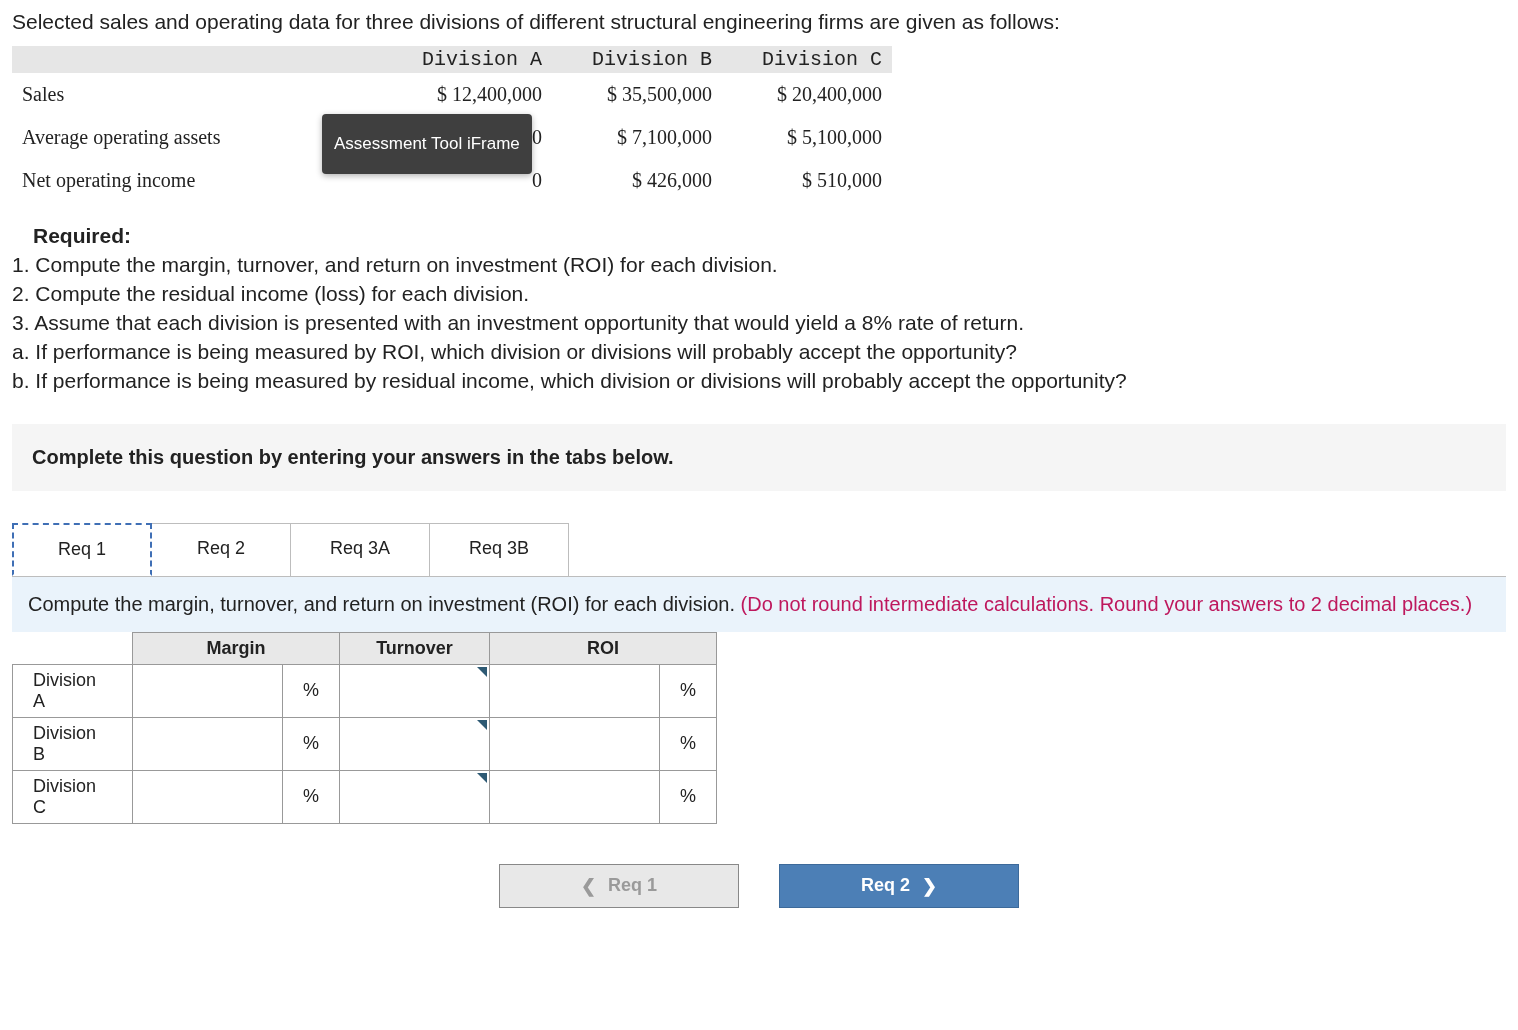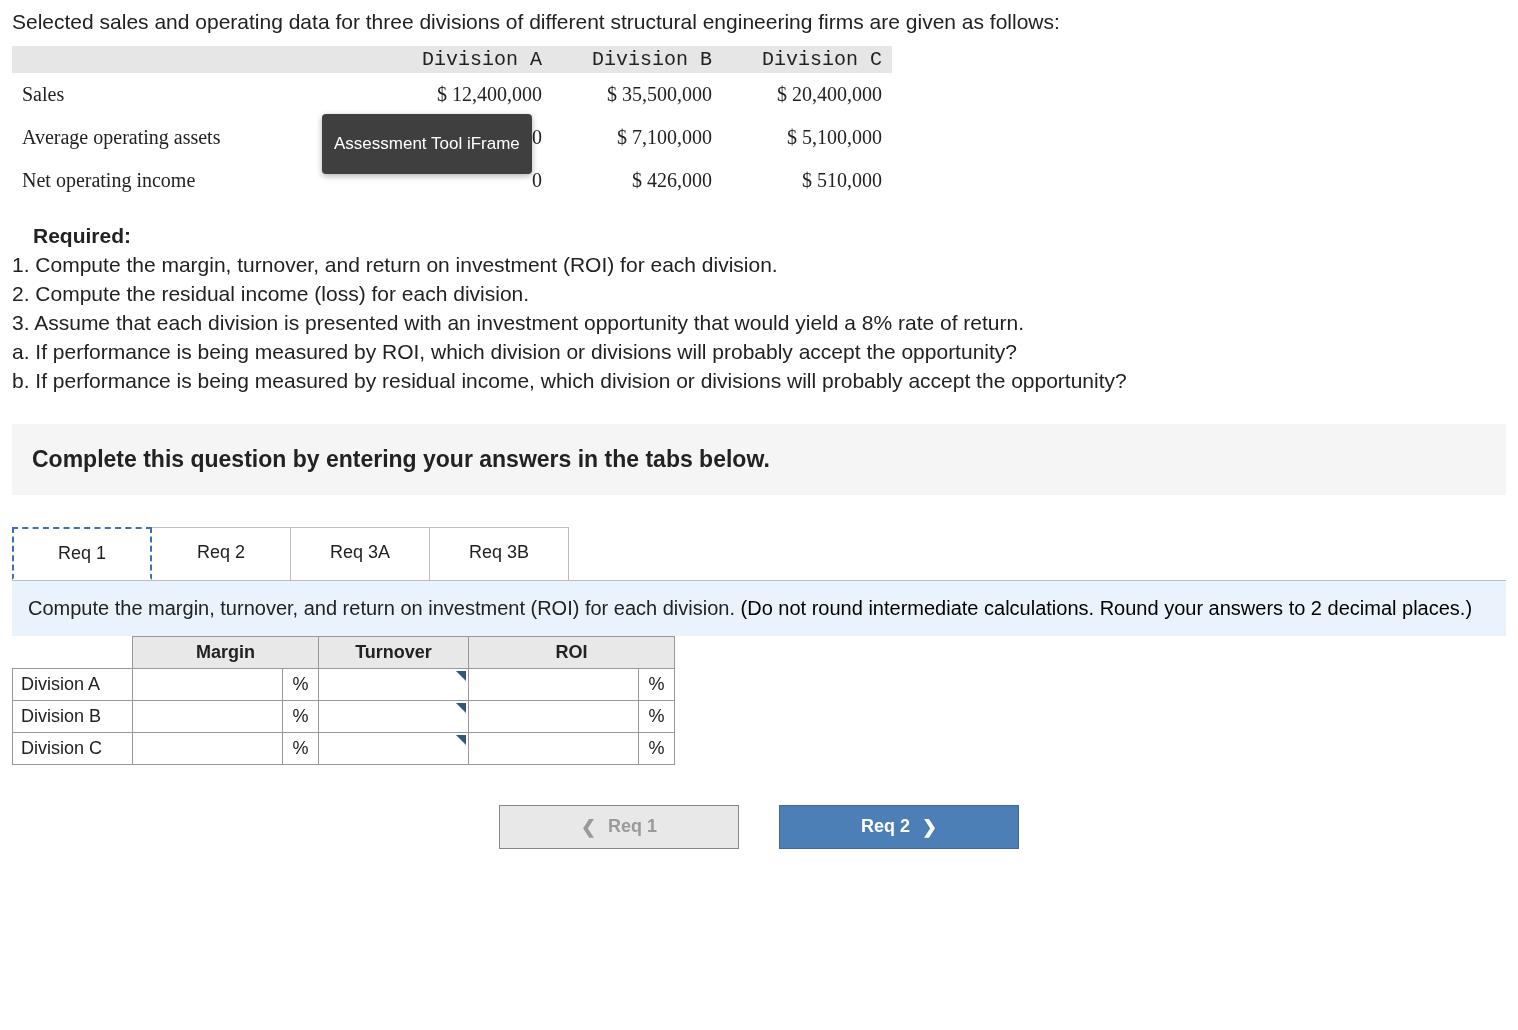--- a/index.html
+++ b/index.html
@@ -51,21 +51,21 @@
     padding: 20px 12px;
     border-radius: 4px;
     box-shadow: 0 2px 6px rgba(0,0,0,.3);
   }
   .required-block { font-size: 21px; margin-bottom: 28px; line-height: 1.38; }
   .required-block .hdr { font-weight: bold; margin-left: 21px; }
   .instruction-band {
     background: #f5f5f5;
     padding: 22px 20px;
     font-weight: bold;
-    font-size: 23px;
+    font-size: 20px;
     margin-bottom: 32px;
   }
   .tabs-row { display: flex; border-bottom: 1px solid #bdbdbd; margin-bottom: 0; }
   .tabs-row .tab {
     border: 1px solid #bdbdbd;
     border-bottom: none;
     background: #fff;
     padding: 14px 0;
     width: 140px;
     text-align: center;
@@ -78,29 +78,29 @@
     border-bottom: 2px solid #fff;
     position: relative;
     z-index: 2;
   }
   .tab-instruction {
     background: #eaf3fb;
     padding: 14px 16px;
     font-size: 20px;
     line-height: 1.35;
   }
-  .tab-instruction .hint { color: #000000; }
+  .tab-instruction .hint { color: #be185d; }
   table.answer {
     border-collapse: collapse;
     font-size: 18px;
     margin-top: 0;
   }
   table.answer th, table.answer td {
     border: 1px solid #999;
-    padding: 5px 8px;
+    padding: 5px 20px;
     vertical-align: middle;
   }
   table.answer th {
     background: #e8e8e8;
     font-weight: bold;
     text-align: center;
   }
   table.answer th.corner { background: #fff; border-top: none; border-left: none; }
   table.answer td.rowlabel { background: #fff; width: 120px; }
   .inp-cell { width: 150px; padding: 0 !important; }

